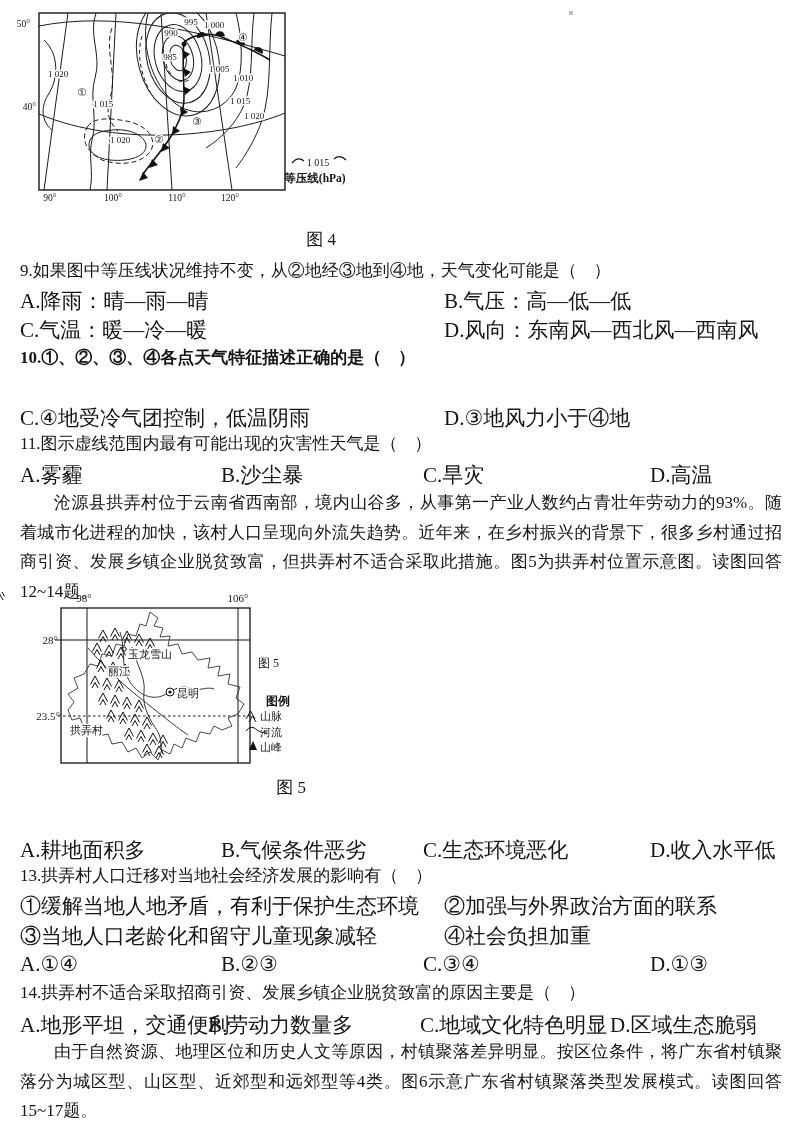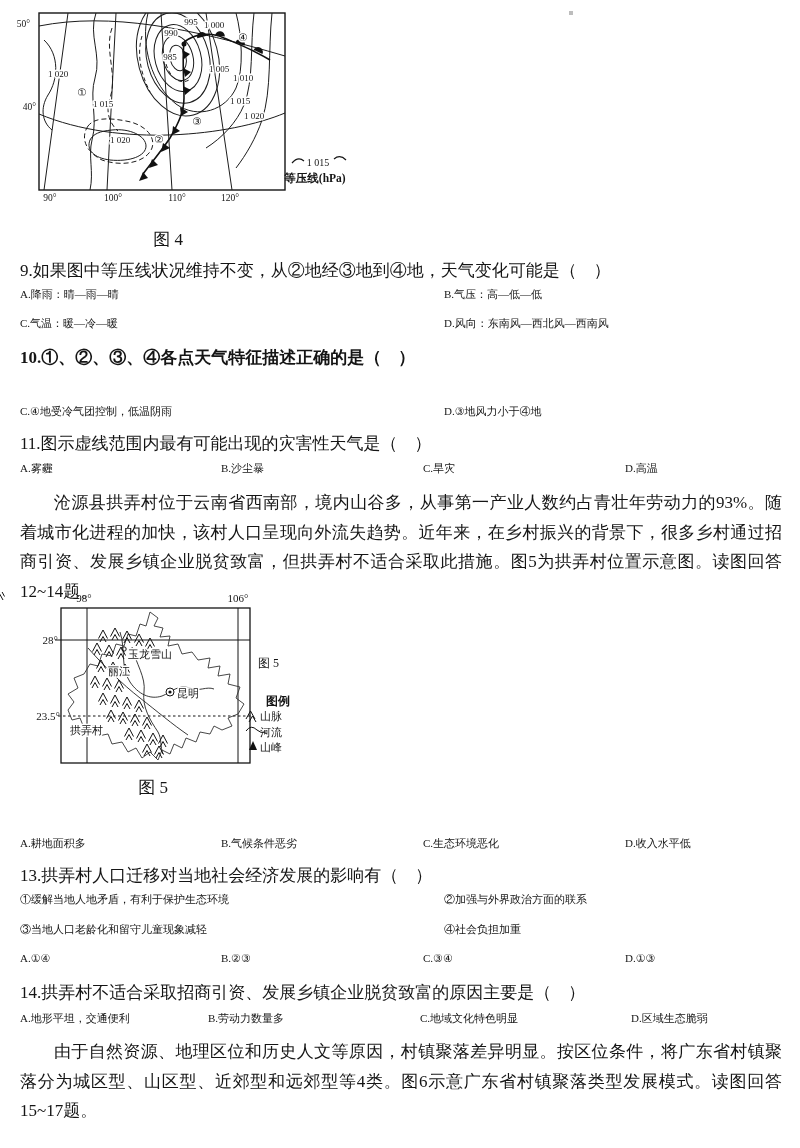--- a/index.html
+++ b/index.html
@@ -1,26 +1,26 @@
 <!DOCTYPE html>
 <html><head>
 <meta charset="utf-8">
 <style>
   html,body{margin:0;padding:0;background:#e8e8e8;}
   .page{position:relative;width:800px;height:1148px;background:#fff;margin:0 auto;
         font-family:"Liberation Serif","DejaVu Serif",serif;color:#151515;overflow:hidden;}
-  .row{position:absolute;left:0;width:744px;height:24px;font-size:11px;white-space:nowrap;}
+  .row{position:absolute;left:0;width:744px;height:24px;font-size:21px;white-space:nowrap;}
   .stem{position:absolute;left:20px;font-size:17px;white-space:nowrap;}
   .opt{position:absolute;white-space:nowrap;}
-  .c1{left:20px}.c2{left:221px}.c3{left:423px}.c4{left:625px}.cb{left:444px}
-  .q14a{left:20px}.q14b{left:208px}.q14c{left:420px}.q14d{left:631px}
+  .c1{left:20px}.c2{left:221px}.c3{left:423px}.c4{left:650px}.cb{left:444px}
+  .q14a{left:20px}.q14b{left:208px}.q14c{left:420px}.q14d{left:610px}
   .para{position:absolute;left:20px;width:762px;font-size:17px;line-height:29.6px;
         text-align:justify;text-indent:34px;}
   .figwrap{position:absolute;}
-  .figcap{position:absolute;font-size:17px;text-align:center;}
+  .figcap{position:absolute;font-size:17px;text-align:right;}
   svg text{font-family:"Liberation Serif","DejaVu Serif",serif;fill:#151515;}
   .knock{paint-order:stroke;stroke:#fff;stroke-width:3px;}
   .artifact{position:absolute;left:569px;top:11px;width:4px;height:4px;background:#9a9a9a;opacity:.65;}
 </style>
 </head>
 <body>
 
 <div class="page">
   <div class="artifact"></div>
 

